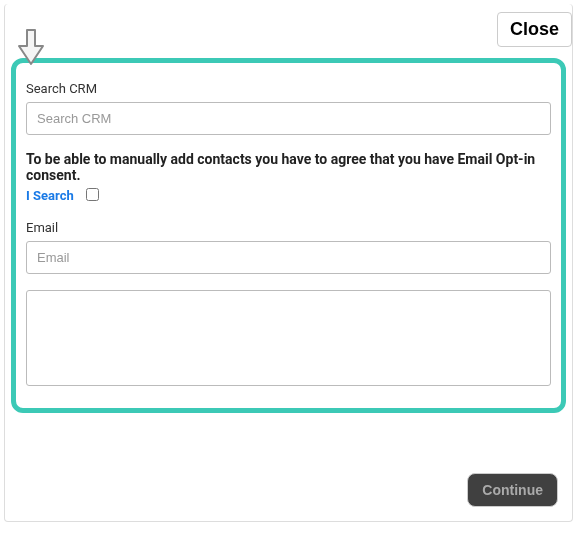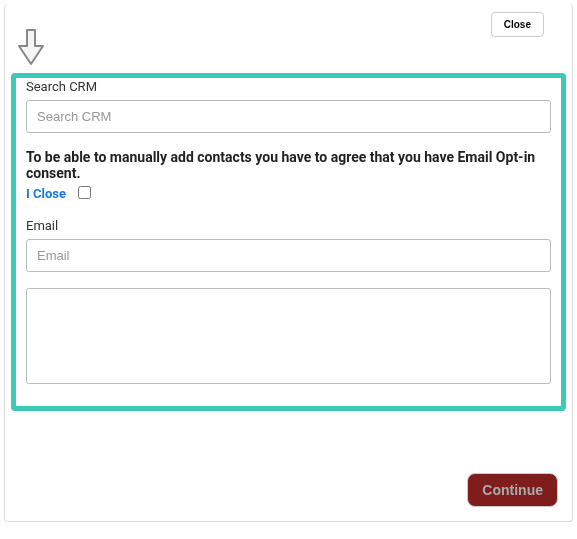--- a/index.html
+++ b/index.html
@@ -15,44 +15,44 @@
       border-radius: 4px;
       border-top: none;
       padding: 8px;
       padding-top: 10px;
       position: relative;
       height: 518px;
     }
     .close-btn {
       position: absolute;
       top: 8px;
-      right: 28px;
+      right: 0;
       padding: 6px 12px;
       background: #fff;
       border: 1px solid #ccc;
       border-radius: 4px;
-      font-size: 10px;
+      font-size: 18px;
       font-weight: 600;
       cursor: pointer;
       text-align: center;
     }
     .arrow {
       position: absolute;
       top: 24px;
       left: 10px;
       z-index: 10;
     }
     .highlight-box {
       position: absolute;
-      top: 69px;
+      top: 54px;
       left: 6px;
       right: 6px;
       border: 5px solid #3cc9b6;
-      border-radius: 4px;
-      padding: 1px 10px 18px 10px;
+      border-radius: 12px;
+      padding: 18px 10px 18px 10px;
       background: #fff;
     }
     .field-label {
       font-size: 13px;
       color: #333;
       margin-bottom: 6px;
       display: block;
     }
     .text-input {
       width: 100%;
@@ -93,21 +93,21 @@
       border-radius: 3px;
       font-size: 13px;
       resize: none;
       background: #fff;
     }
     .continue-btn {
       position: absolute;
       bottom: 14px;
       right: 14px;
       padding: 8px 14px;
-      background: #7f1d1d;
+      background: #404040;
       border: 1px solid #ccc;
       border-radius: 8px;
       font-size: 14px;
       font-weight: 600;
       color: #aaa;
       cursor: default;
     }
   </style>
 </head>
 <body>
@@ -122,21 +122,21 @@
     </svg>
   </div>
 
   <div class="highlight-box">
 
     <label class="field-label">Search CRM</label>
     <input type="text" class="text-input" placeholder="Search CRM" style="">
 
     <div class="consent-row">
       <span class="consent-text">To be able to manually add contacts you have to agree that you have Email Opt-in consent.</span>
-      <span class="agree-label">I Close</span>
+      <span class="agree-label">I Search</span>
       <input type="checkbox" class="agree-check" style="">
     </div>
 
     <label class="field-label">Email</label>
     <input type="text" class="text-input" placeholder="Email" style="">
 
     <textarea class="textarea-input" style=""></textarea>
 
   </div>
 

